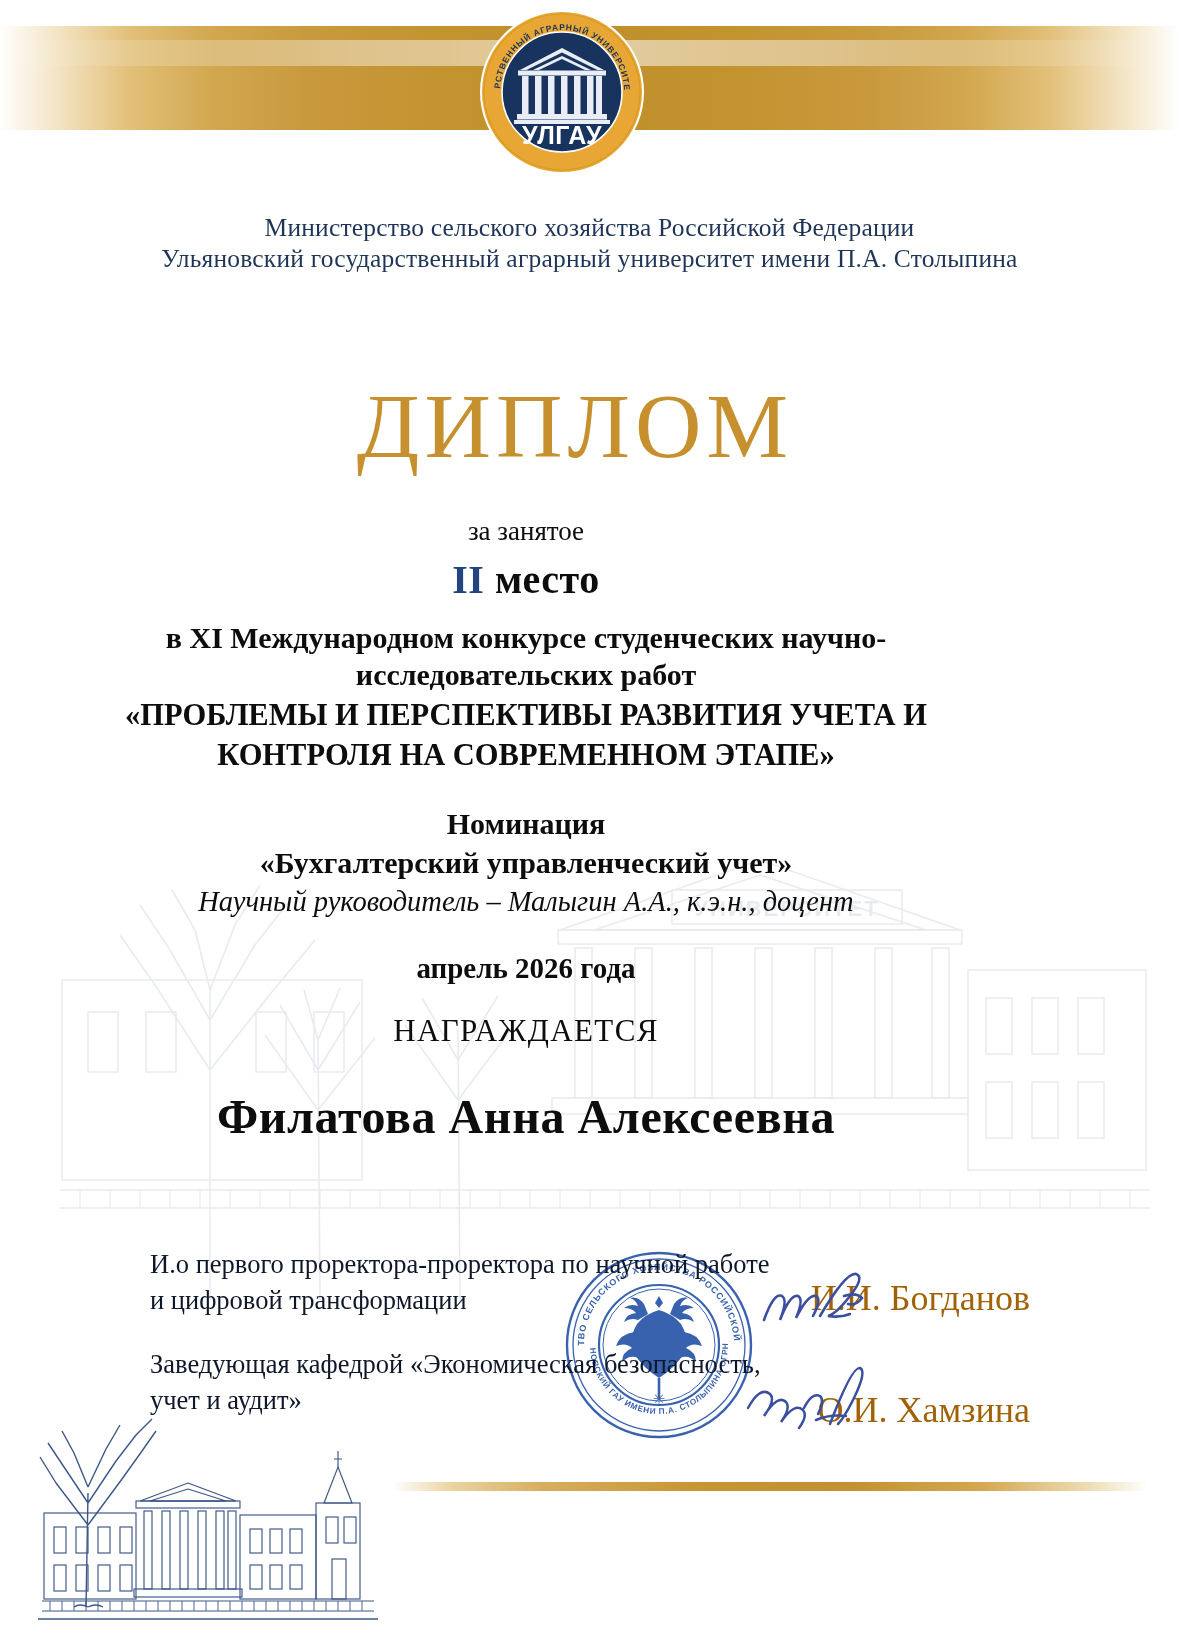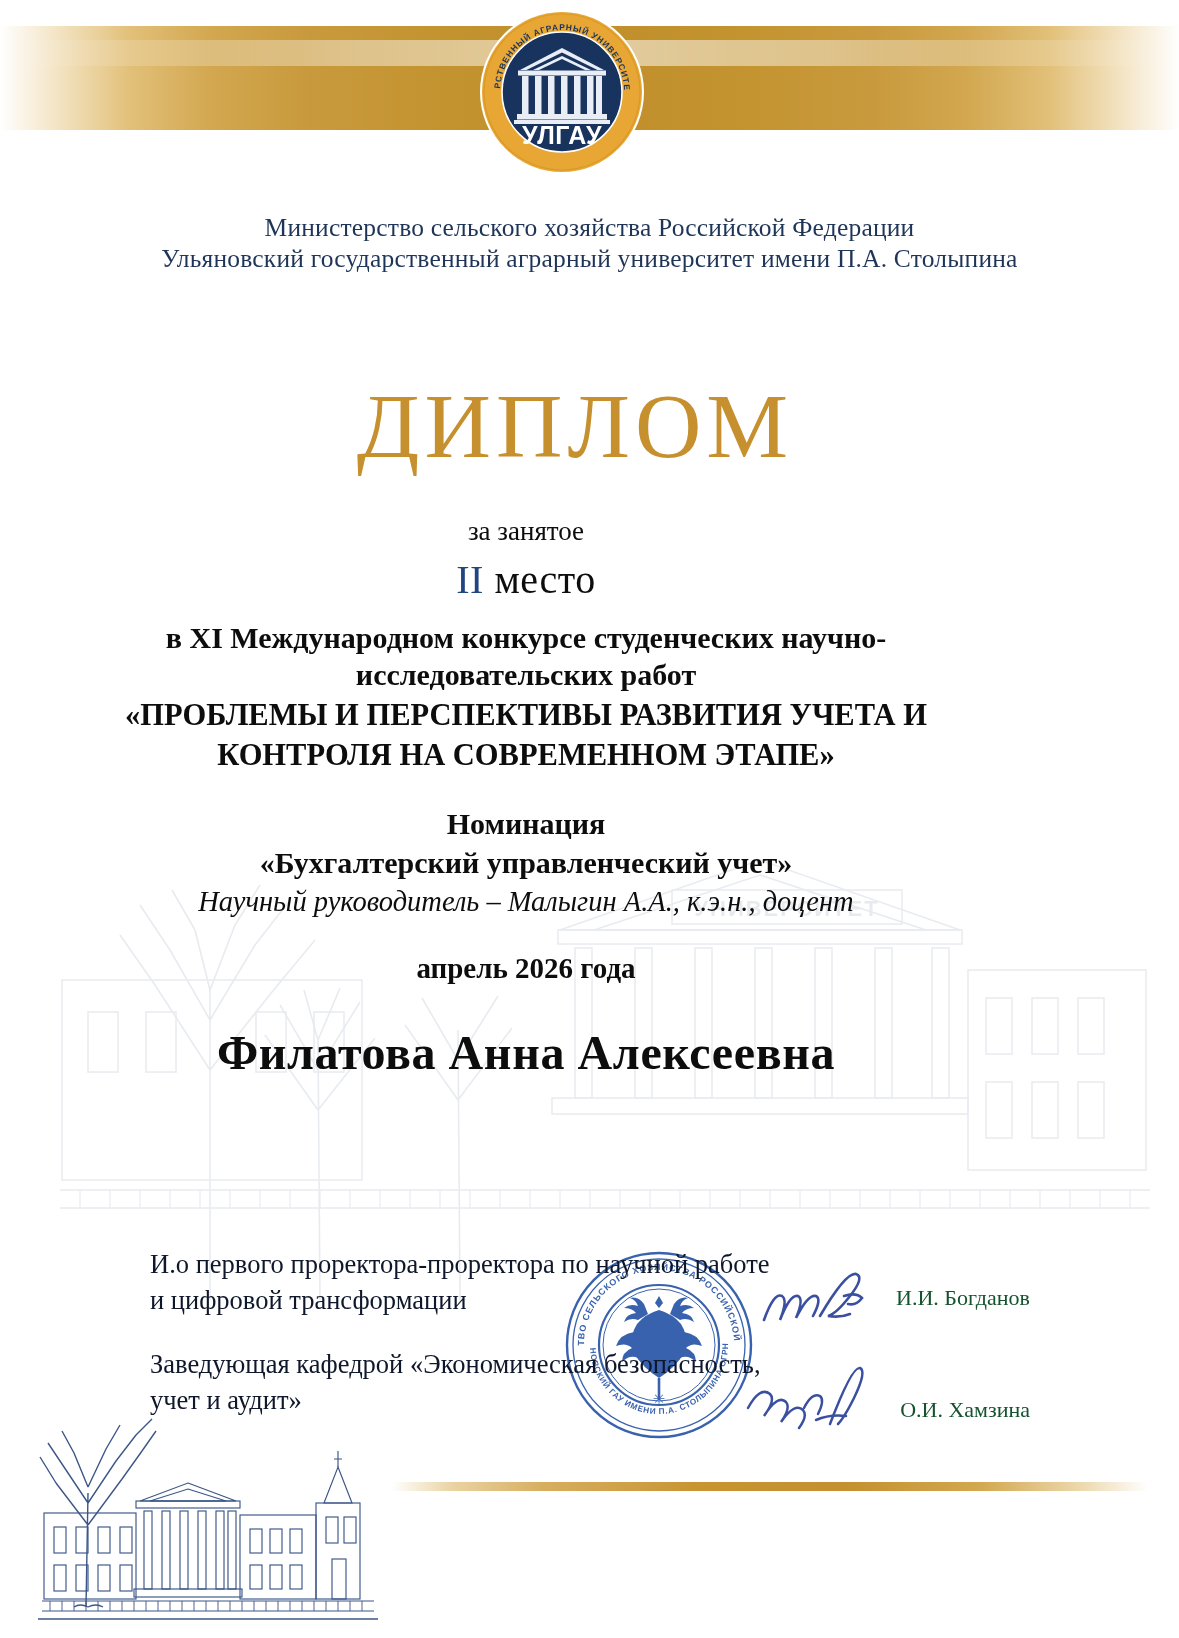--- a/index.html
+++ b/index.html
@@ -112,21 +112,21 @@
     color: #0d0d0d;
   }
   .for-taken {
     font-size: 27px;
     line-height: 32px;
   }
   .place {
     margin-top: 10px;
     font-size: 40px;
     line-height: 46px;
-    font-weight: normal;
+    font-weight: bold;
     letter-spacing: 0.5px;
   }
   .place .rank { color: #20457f; }
   .contest {
     margin-top: 16px;
     font-size: 30px;
     line-height: 37px;
     font-weight: bold;
     padding: 0 88px;
   }
@@ -196,23 +196,23 @@
   .sign-title {
     font-size: 26.5px;
     line-height: 36px;
     color: #0f172a;
     max-width: 620px;
   }
   .sign-name {
     position: absolute;
     right: 0;
     top: 36px;
-    font-size: 22px;
+    font-size: 36px;
     line-height: 32px;
-    color: #14532d;
+    color: #a16207;
     white-space: nowrap;
   }
   .sign-row.r2 .sign-name { top: 48px; }
 
   .scribble {
     position: absolute;
     z-index: 5;
   }
   .scribble.s1 { left: 758px; top: 1268px; }
   .scribble.s2 { left: 742px; top: 1364px; }
@@ -359,20 +359,21 @@
     <div class="place">
       <span class="rank">II</span>
       <span>место</span>
     </div>
     <div class="contest">в XI Международном конкурсе студенческих научно-исследовательских работ</div>
     <div class="contest-title">«ПРОБЛЕМЫ И ПЕРСПЕКТИВЫ РАЗВИТИЯ УЧЕТА И КОНТРОЛЯ НА СОВРЕМЕННОМ ЭТАПЕ»</div>
     <div class="nomination-label">Номинация</div>
     <div class="nomination-value">«Бухгалтерский управленческий учет»</div>
     <div class="advisor">Научный руководитель – Малыгин А.А., к.э.н., доцент</div>
     <div class="date">апрель 2026 года</div>
+    <div class="awarded-label">НАГРАЖДАЕТСЯ</div>
     <div class="awardee">Филатова Анна Алексеевна</div>
   </div>
 
   <svg class="stamp" viewBox="0 0 195 195">
     <defs>
       <path id="stampArcT" d="M 22,97 A 75,75 0 0 1 172,97"></path>
       <path id="stampArcB" d="M 28,97 A 69,69 0 0 0 166,97"></path>
     </defs>
     <g stroke="#2a56a8" fill="none">
       <circle cx="97" cy="97" r="92" stroke-width="2.4"></circle>

